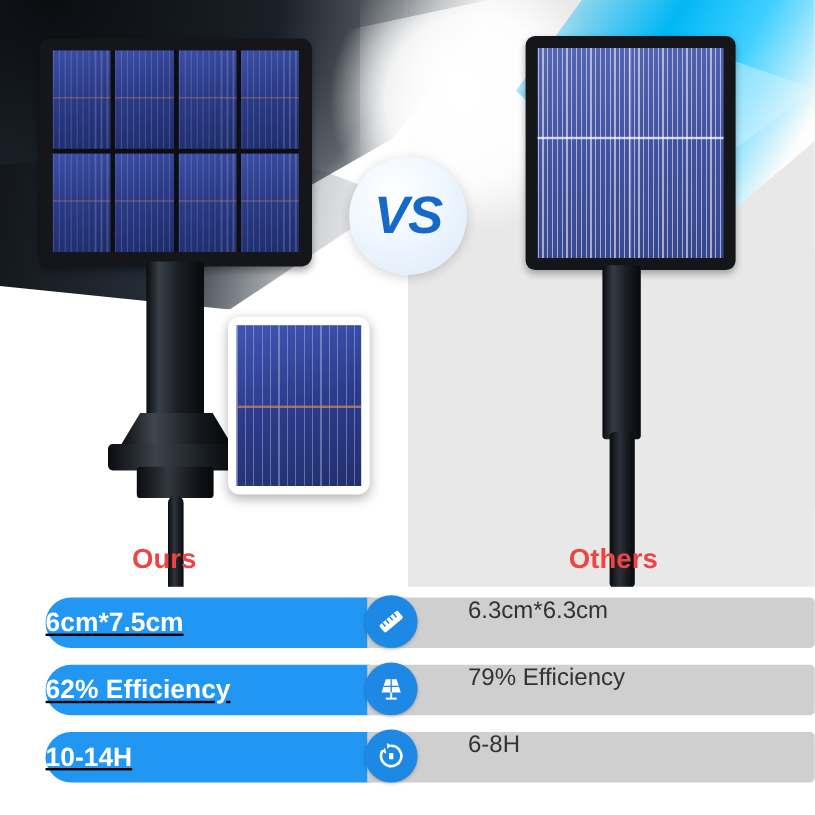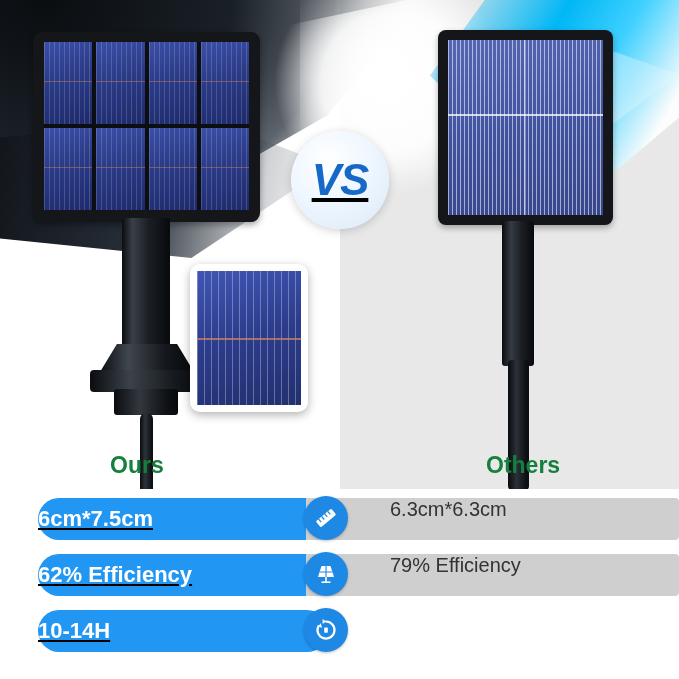--- a/index.html
+++ b/index.html
@@ -25,21 +25,21 @@
     clip-path:polygon(22% 0,100% 0,100% 56%,56% 100%,0 36%);}
   .swoosh-cyan2{position:absolute;left:470px;top:48px;width:209px;height:120px;
     background:linear-gradient(110deg,rgba(255,255,255,0.9),rgba(0,160,230,0.0));
     clip-path:polygon(0 48%,64% 0,100% 22%,40% 100%);}
   .swoosh-blur{position:absolute;left:300px;top:0;width:200px;height:170px;
     background:radial-gradient(50% 70% at 40% 40%,rgba(255,255,255,0.95),rgba(255,255,255,0));}
 
   
   .vs-badge{position:absolute;left:291px;top:131px;width:98px;height:98px;border-radius:50%;
     background:radial-gradient(circle at 38% 30%,#ffffff 0%,#eef6ff 48%,#dbe9f7 100%);
-    box-shadow:0 2px 10px rgba(0,0,0,0.18);display:flex;align-items:center;justify-content:center;text-decoration:underline;}
+    box-shadow:0 2px 10px rgba(0,0,0,0.18);display:flex;align-items:center;justify-content:center;}
   .vs-badge span{font-size:44px;font-weight:bold;font-style:italic;color:#1769c8;letter-spacing:-1px;}
 
   
   .ours-wrap{position:absolute;left:18px;top:32px;width:260px;height:420px;}
   .panel-frame{position:absolute;left:15px;top:0;width:227px;height:190px;background:#14161a;border-radius:9px;
     box-shadow:0 3px 6px rgba(0,0,0,0.35);}
   .panel-inner{position:absolute;left:11px;top:10px;width:205px;height:168px;background:#0c0e12;}
   .cellgrid{position:absolute;left:0;top:0;width:205px;height:168px;display:grid;
     grid-template-columns:repeat(4,1fr);grid-template-rows:repeat(2,1fr);gap:4px;}
   .cell{background:
@@ -75,23 +75,23 @@
     background:repeating-linear-gradient(90deg,rgba(255,255,255,0.55) 0 1px,rgba(255,255,255,0) 1px 4px),
       linear-gradient(170deg,#5566b5 0%,#41529f 50%,#36468c 100%);}
   .o-inner:after{content:"";position:absolute;left:0;right:0;top:42%;height:2px;background:rgba(255,255,255,0.75);}
   .o-inner:before{content:"";position:absolute;left:49%;top:0;bottom:0;width:2px;background:rgba(255,255,255,0.35);}
   .o-stem{position:absolute;left:82px;top:191px;width:32px;height:145px;
     background:linear-gradient(90deg,#090b0e,#363c44 28%,#1a1e23 62%,#080a0c);border-radius:3px;}
   .o-stem2{position:absolute;left:88px;top:330px;width:21px;height:130px;
     background:linear-gradient(90deg,#090b0d,#2b3138 40%,#0c0f12 88%);border-radius:4px;}
 
   
-  .lbl{position:absolute;font-size:23px;font-weight:bold;color:#15803d;}
+  .lbl{position:absolute;font-size:23px;font-weight:bold;color:#ef4444;}
   .lbl-ours{left:110px;top:452px;}
-  .lbl-others{left:486px;top:452px;}
+  .lbl-others{left:474px;top:452px;}
 
   
   .rows{position:absolute;left:0;top:489px;width:679px;height:190px;background:#fff;}
   .row{position:absolute;left:0;width:679px;height:44px;display:flex;align-items:center;}
   .row1{top:8px;} .row2{top:64px;} .row3{top:120px;}
   .pill{width:290px;height:42px;border-radius:21px;background:#2196f3;
     display:flex;align-items:center;justify-content:flex-start;margin-left:38px;text-decoration:underline;}
   .pill span{color:#fff;font-size:22px;font-weight:bold;}
   .grey{flex:1;height:42px;background:#cfcfcf;display:flex;margin-left:-22px;
     border-radius:0 4px 4px 0;padding-left:84px;box-sizing:border-box;}
@@ -192,20 +192,23 @@
         <path d="M13 5 V16 M6.6 11 H19.4" stroke="#1e88e5" stroke-width="1.1"></path>
         <rect x="12.2" y="16" width="1.6" height="5" fill="#ffffff"></rect>
         <rect x="8.5" y="20.4" width="9" height="1.6" fill="#ffffff"></rect>
       </svg>
     </div>
 
     <div class="row row3">
       <div class="pill">
         <span>10-14H</span>
       </div>
+      <div class="grey">
+        <span>6-8H</span>
+      </div>
     </div>
     <div class="icon-circle ic3">
       <svg width="26" height="26" viewBox="0 0 26 26" aria-hidden="true">
         <path d="M13 4.5 A8.5 8.5 0 1 1 5.4 9.2" fill="none" stroke="#ffffff" stroke-width="2.2" stroke-linecap="round"></path>
         <path d="M13 4.5 l-3.4 -2.4 l0 4.8 z" fill="#ffffff"></path>
         <path d="M5.4 9.2 l3.6 1.9 l-1.2 -4.9 z" fill="#ffffff"></path>
         <rect x="11.2" y="10.4" width="3.6" height="5.4" rx="0.8" fill="#ffffff"></rect>
       </svg>
     </div>
 

